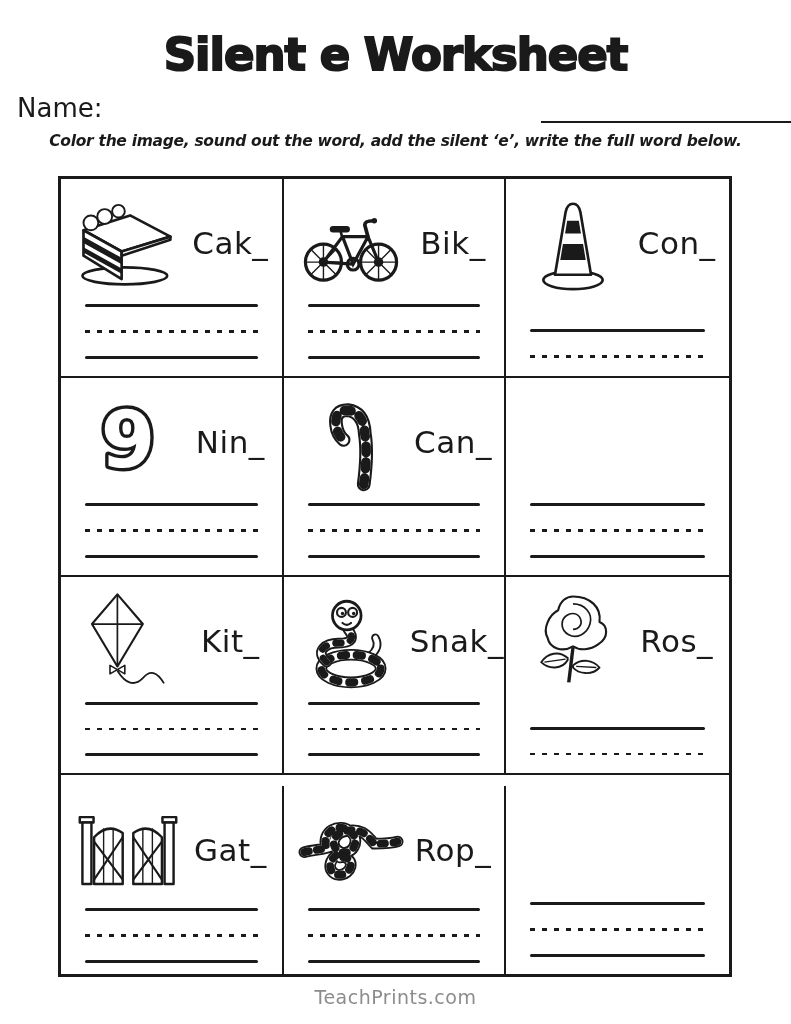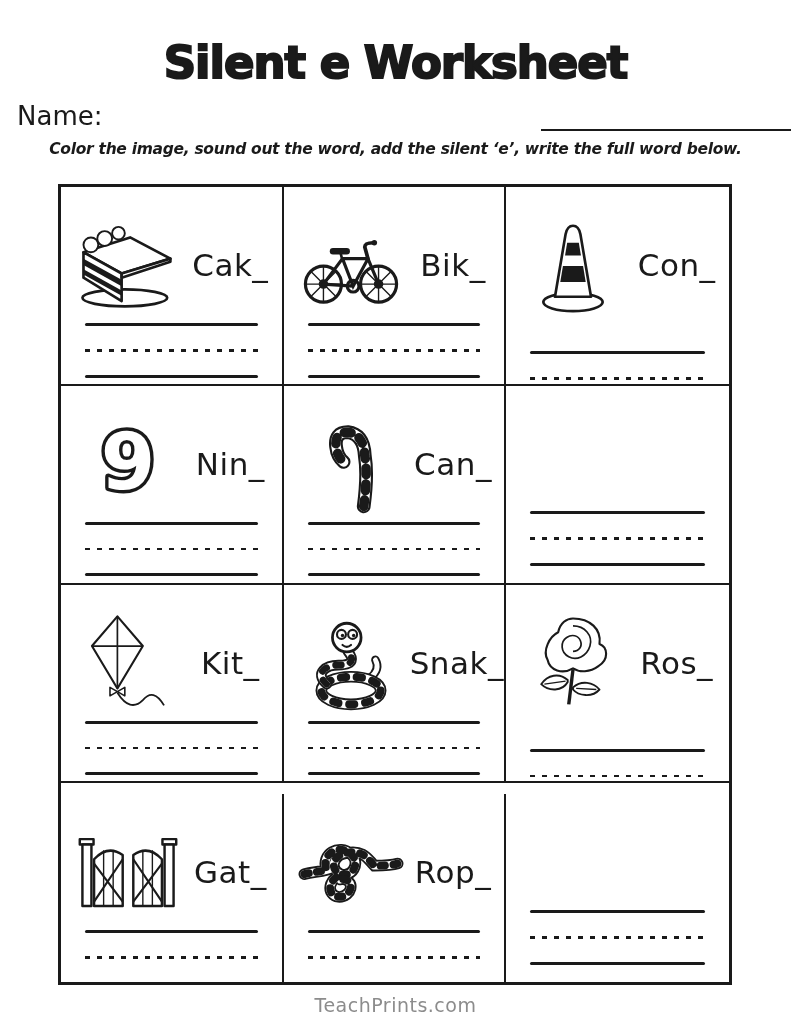--- a/index.html
+++ b/index.html
@@ -8,21 +8,21 @@
   }
   html,body{margin:0;padding:0;background:#fff;}
   body{
     width:791px;height:1024px;overflow:hidden;
     font-family:"DejaVu Sans","Liberation Sans",sans-serif;
     color:var(--ink);
   }
   .sheet{position:relative;width:791px;height:1024px;background:#fff;}
 
   .title{
-    margin:12px;padding-top:24px;text-align:center;
+    margin:4px;padding-top:24px;text-align:center;
     font-size:45px;font-weight:bold;letter-spacing:-1px;
     -webkit-text-stroke:2px var(--ink);
   }
   .name-row{
     display:flex;justify-content:space-between;align-items:flex-end;
     margin-top:12px;font-size:26px;padding-left:17px;
   }
   .name-line{
     display:inline-block;width:250px;height:1.05em;margin-left:5px;
     border-bottom:2.5px solid var(--ink);
@@ -36,21 +36,21 @@
     position:absolute;left:58px;top:172px;width:674px;height:801px;
     box-sizing:border-box;border:3px solid var(--ink);
     display:grid;grid-template-columns:repeat(3,1fr);grid-template-rows:repeat(4,1fr);
     background:#fff;
   }
   .cell{
     box-sizing:border-box;
     border-right:2.5px solid var(--ink);
     border-bottom:2.5px solid var(--ink);
     display:flex;flex-direction:column;
-    padding:20px 8px 17px;
+    padding:6px 8px 17px;
     overflow:hidden;
   }
   .cell:nth-child(3n){border-right:none;gap:28px;}
   .cell:nth-last-child(-n+3){border-bottom:none;margin-top:11px;}
 
   .top{flex:0 0 116px;display:flex;align-items:center;}
   .pic{flex:0 0 118px;display:flex;justify-content:center;align-items:center;}
   .pic svg{width:106px;height:106px;}
   .word{flex:1;text-align:center;font-size:31px;letter-spacing:0.5px;white-space:nowrap;}
 

